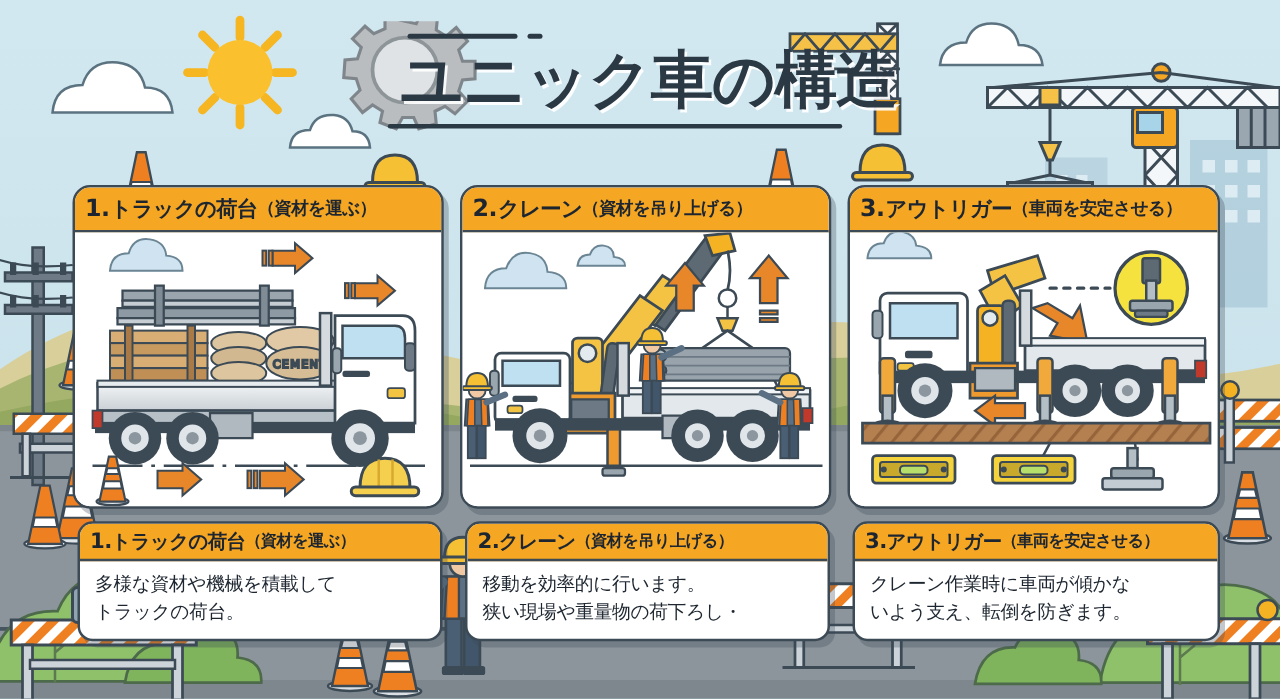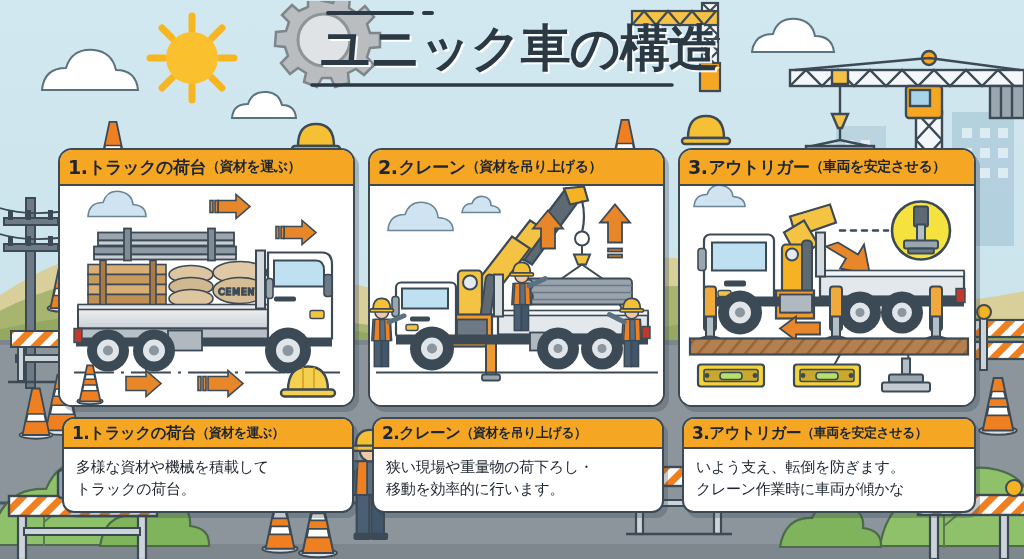--- a/index.html
+++ b/index.html
@@ -58,21 +58,21 @@
   }
   .cap-head .num{font-size:17px;}
   .cap-head .sub{font-size:13px;}
   .cap-body{
     padding:8px 10px 6px 12px;
     font-size:15px;line-height:1.45;
     color:#1d2630;font-weight:normal;letter-spacing:-.3px;
   }
 
   
-  #title-wrap{position:absolute;left:272px;top:1px;width:470px;height:92px;}
+  #title-wrap{position:absolute;left:272px;top:17px;width:470px;height:92px;}
   #title-text{
     position:absolute;left:48px;top:14px;
     font-size:50px;font-weight:bold;color:#2b3945;
     letter-spacing:-1px;
     text-shadow:2px 2px 0 rgba(255,255,255,.9);
     white-space:nowrap;
   }
 </style>
 </head>
 <body>
@@ -724,30 +724,30 @@
     </div>
   </div>
 
   <div class="cap" style="left:372px;top:417px;width:288px;height:92px;">
     <div class="cap-head">
       <span class="num">2.</span>
       <span>クレーン</span>
       <span class="sub">（資材を吊り上げる）</span>
     </div>
     <div class="cap-body">
+      <div>移動を効率的に行います。</div>
       <div>狭い現場や重量物の荷下ろし・</div>
-      <div>移動を効率的に行います。</div>
     </div>
   </div>
 
   <div class="cap" style="left:682px;top:417px;width:290px;height:92px;">
     <div class="cap-head">
       <span class="num">3.</span>
       <span>アウトリガー</span>
       <span class="sub">（車両を安定させる）</span>
     </div>
     <div class="cap-body">
+      <div>クレーン作業時に車両が傾かな</div>
       <div>いよう支え、転倒を防ぎます。</div>
-      <div>クレーン作業時に車両が傾かな</div>
     </div>
   </div>
 
 </div>
 
 </body></html>

